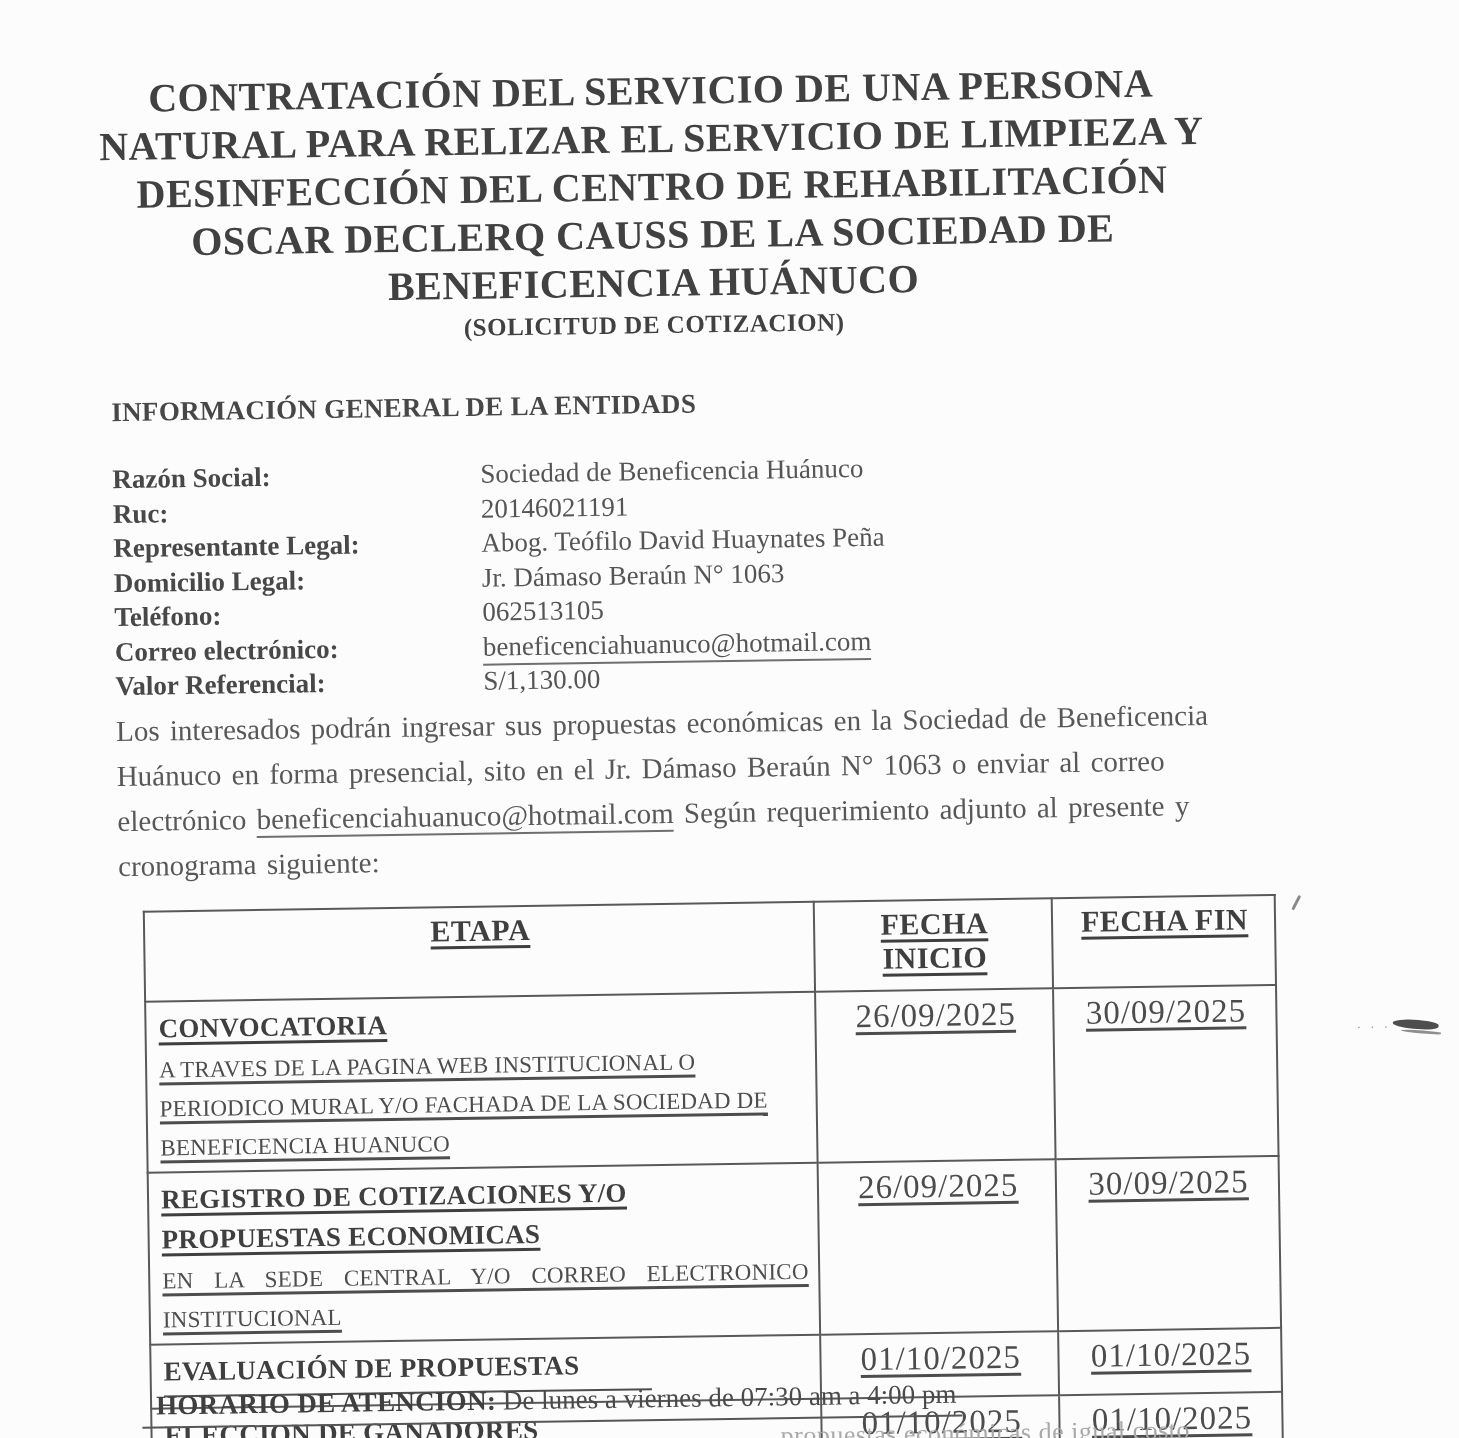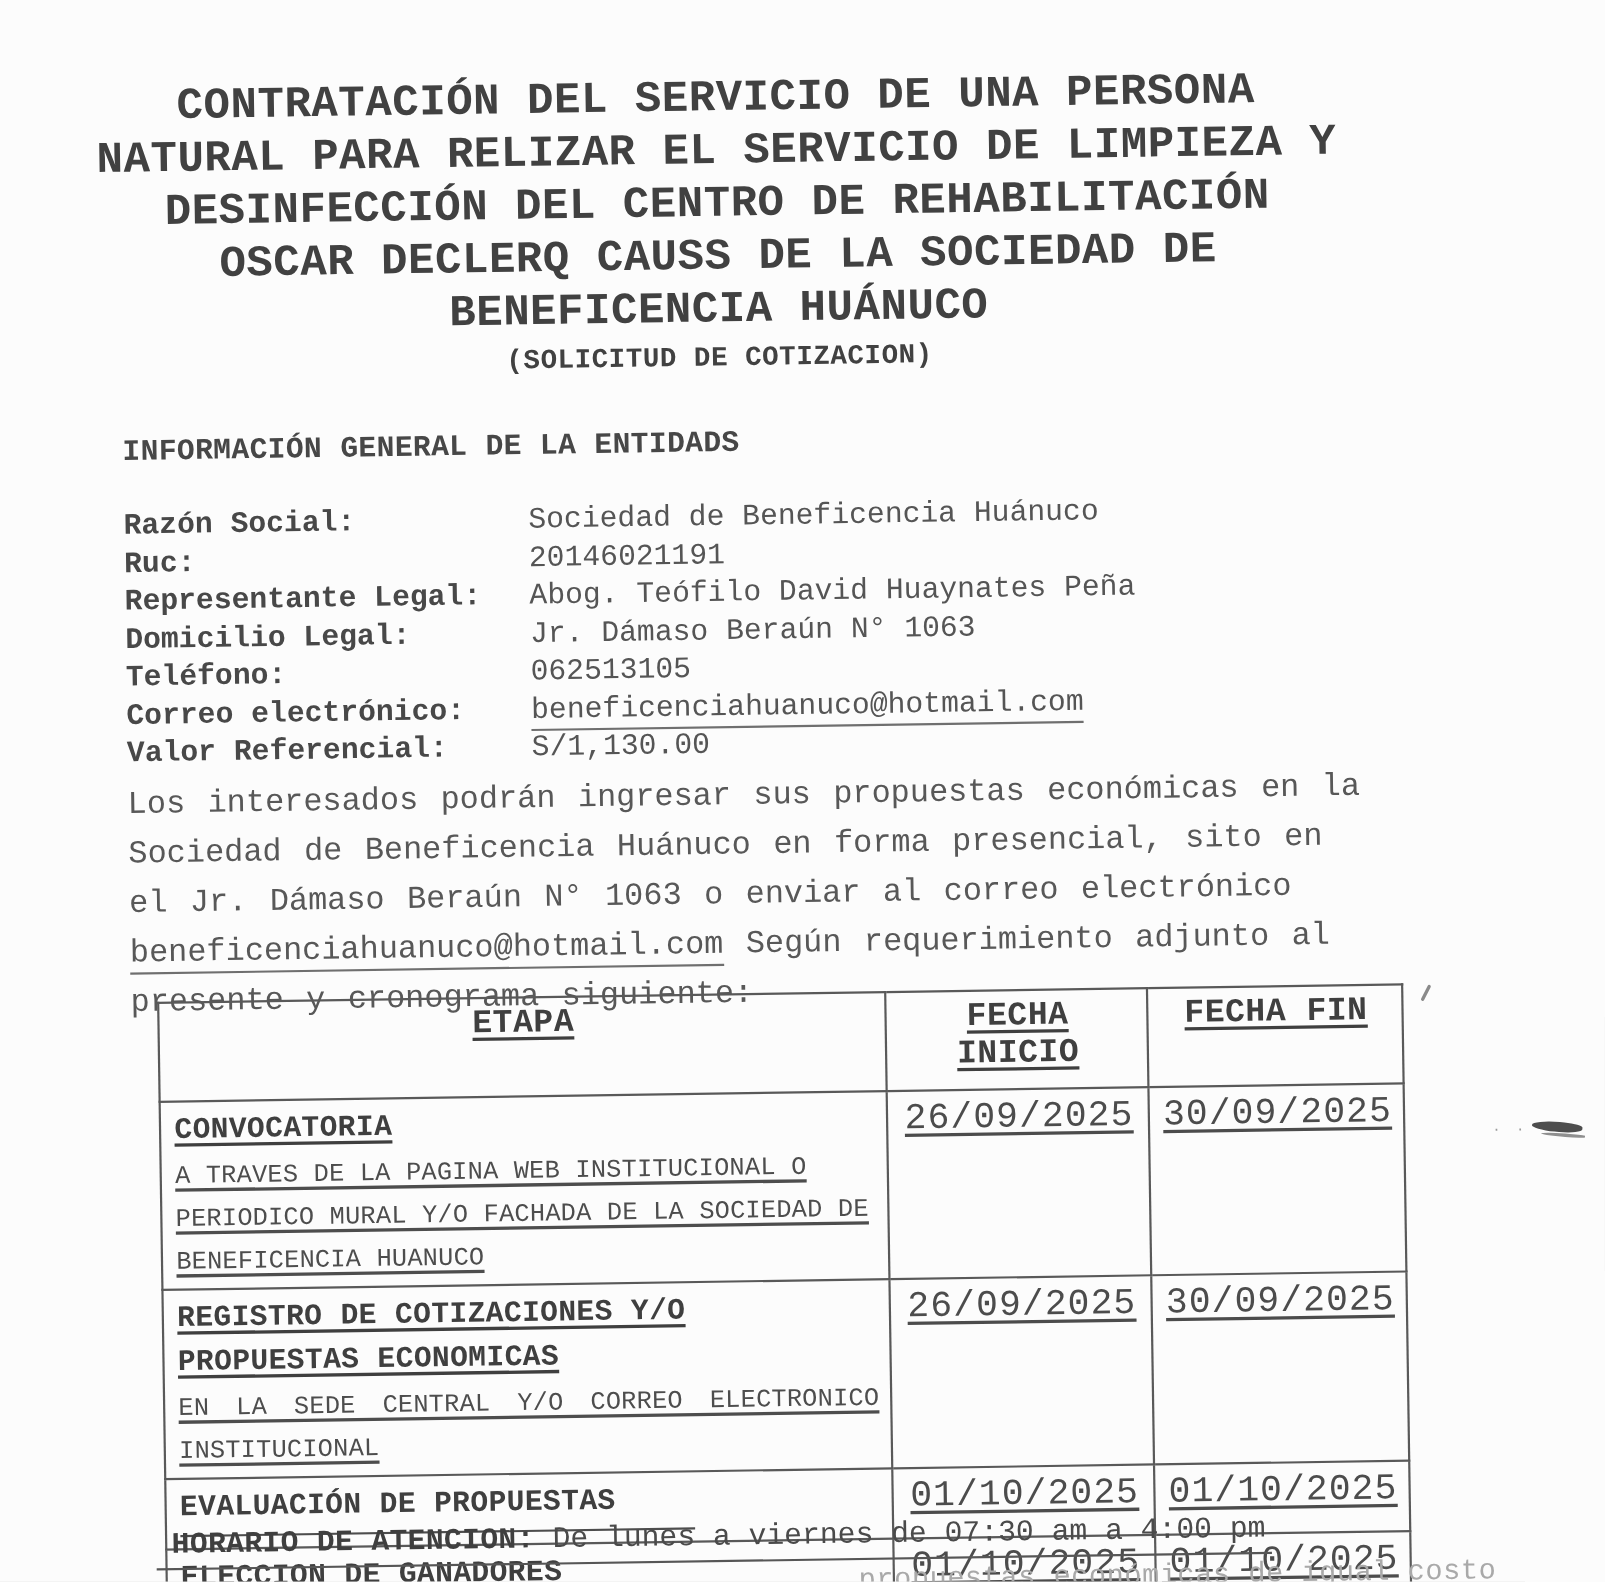--- a/index.html
+++ b/index.html
@@ -1,21 +1,21 @@
 <!DOCTYPE html>
 <html><head>
 <meta charset="utf-8">
 <style>
   html,body{margin:0;padding:0;background:#e8e8e8;}
   .sheet{
     position:relative;
     width:1459px;height:1438px;
     background:#fcfcfc;
     overflow:hidden;
-    font-family:Liberation Mono, monospace;
+    font-family:Liberation Serif, serif;
     color:#4a4a4a;
   }
   .tilt{
     position:absolute;inset:0;
     transform:rotate(-0.85deg);
     transform-origin:50% 50%;
   }
   
   .title-block{
     position:absolute;top:66px;left:85px;width:1150px;

